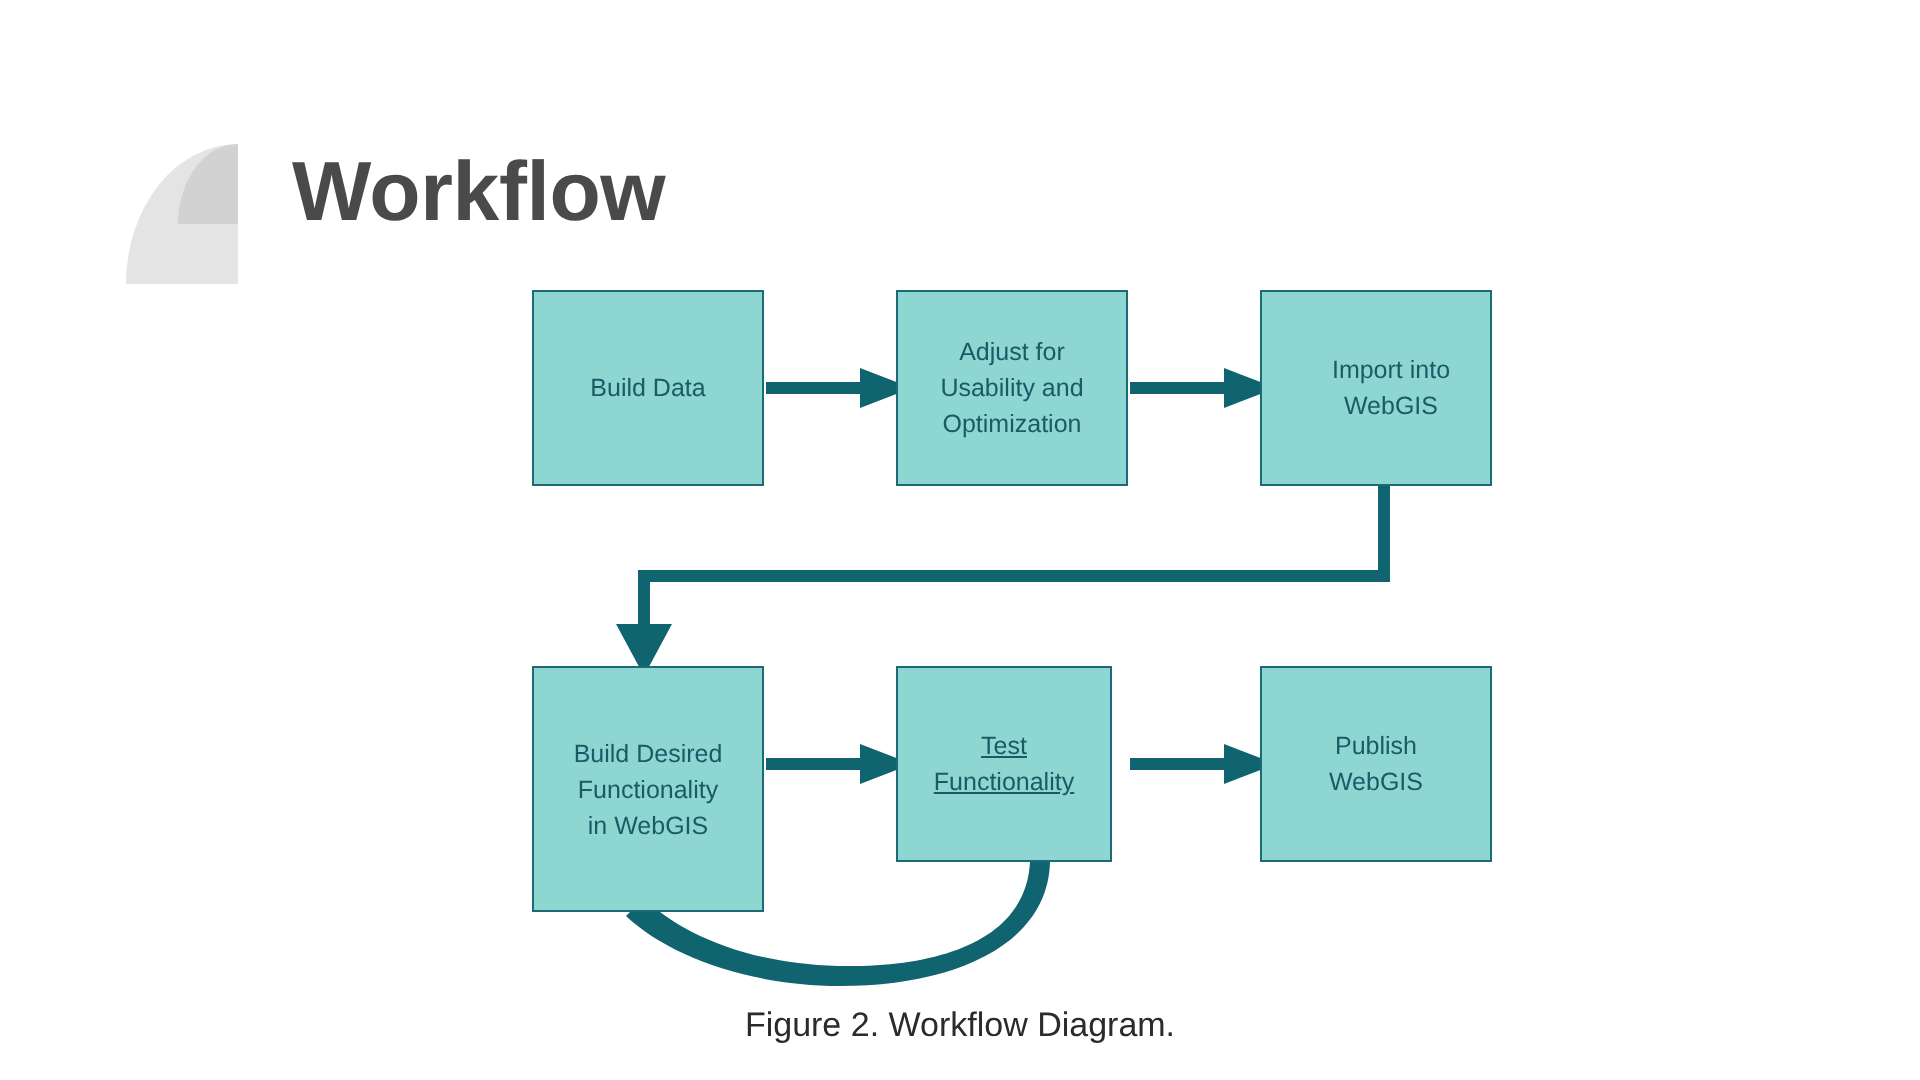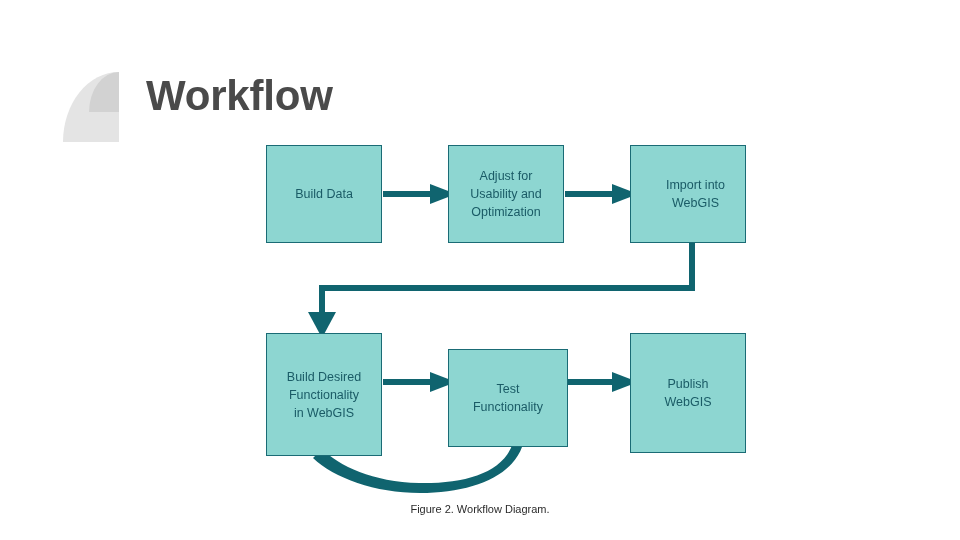--- a/index.html
+++ b/index.html
@@ -79,21 +79,21 @@
     white-space: pre-line;
   }
 
   
   #caption {
     position: absolute;
     left: 0;
     top: 503px;
     width: 960px;
     text-align: center;
-    font-size: 11px;
+    font-size: 17px;
     color: #2b2b2b;
   }
 </style>
 </head>
 <body>
 
 <div id="deco-mark">
   <div class="deco-big"></div>
   <div class="deco-small"></div>
 </div>
@@ -144,19 +144,19 @@
 Usability and
 Optimization</div>
 
 <div class="node" style="left:630px; top:145px; width:116px; height:98px;padding-left:15px;">Import into
 WebGIS</div>
 
 <div class="node" style="left:266px; top:333px; width:116px; height:123px;">Build Desired
 Functionality
 in WebGIS</div>
 
-<div class="node" style="left:448px; top:349px; width:120px; height:98px;">Test
+<div class="node" style="left:448px; top:333px; width:108px; height:98px;text-decoration:underline;">Test
 Functionality</div>
 
-<div class="node" style="left:630px; top:333px; width:116px; height:120px;">Publish
+<div class="node" style="left:630px; top:333px; width:116px; height:98px;">Publish
 WebGIS</div>
 
 <div id="caption">Figure 2. Workflow Diagram.</div>
 
 </body></html>

